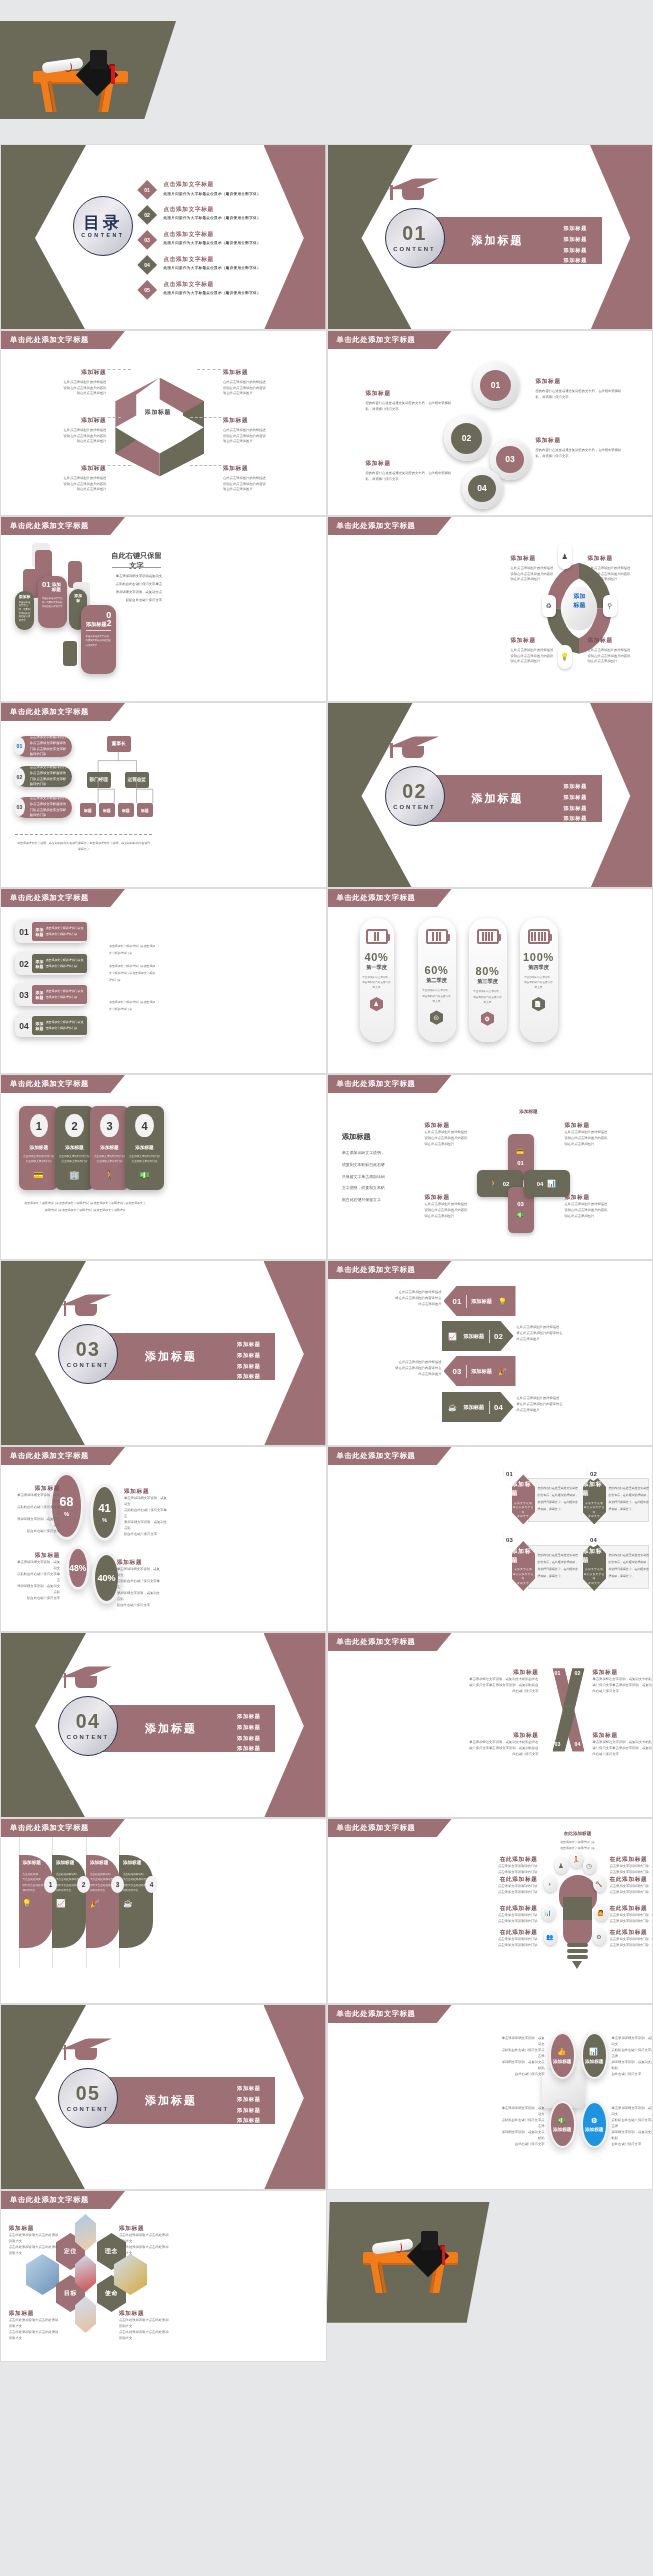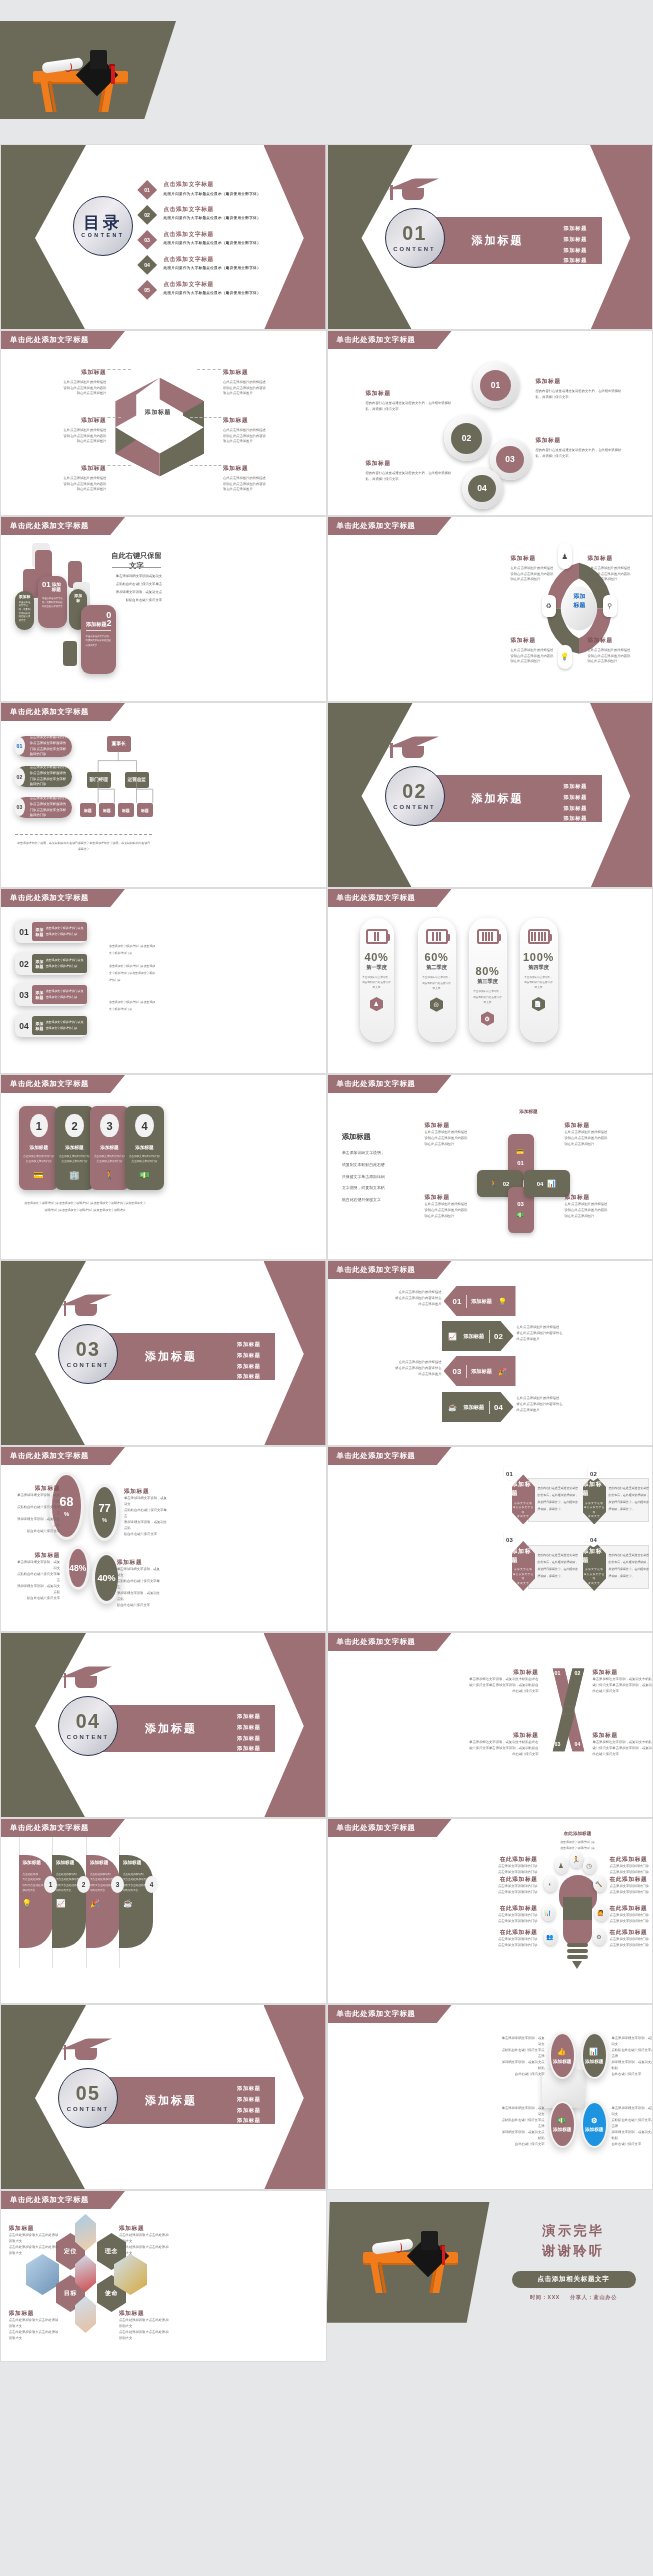--- a/index.html
+++ b/index.html
@@ -544,21 +544,21 @@
       <div class="qtr">第一季度</div>
       <div style="font-size:2.6px;color:#777;line-height:2;margin-top:3.9px;text-align:center;width:30px">单击添加短语文字说明，或复制粘贴自此右键只保留文字</div>
       <div class="hex" style="width:13px;height:14.4px;background:#9d7076;margin-top:6.5px;font-size:5.9px">♟</div>
         </div>
     <div class="card" style="left:90px;top:29px;width:38px;height:124px;background:linear-gradient(180deg,#fff,#eee);border-radius:17px;padding-top:10.5px">
       <div class="batt">
             <i></i>
             <i></i>
             <i></i>
           </div>
-      <div class="pct" style="margin-top:7px">60%</div>
+      <div class="pct" style="margin-top:20px">60%</div>
       <div class="qtr">第二季度</div>
       <div style="font-size:2.6px;color:#777;line-height:2;margin-top:3.9px;text-align:center;width:30px">单击添加短语文字说明，或复制粘贴自此右键只保留文字</div>
       <div class="hex" style="width:13px;height:14.4px;background:#6b6a58;margin-top:6.5px;font-size:5.9px">☉</div>
         </div>
     <div class="card" style="left:141px;top:29px;width:38px;height:124px;background:linear-gradient(180deg,#fff,#eee);border-radius:17px;padding-top:10.5px">
       <div class="batt">
             <i></i>
             <i></i>
             <i></i>
             <i></i>
@@ -756,21 +756,21 @@
 
   <div class="slide">
     <div class="ribbon">
           <span>单击此处添加文字标题</span>
         </div>
     <div class="oval" style="left:48px;top:25px;width:35px;height:68px;background:#9d7076">
       <div style="font-size:12.4px">68</div>
       <div style="font-size:5.9px;margin-top:2.6px">%</div>
         </div>
     <div class="oval" style="left:89px;top:37px;width:29px;height:57px;background:#6b6a58">
-      <div style="font-size:11px">77</div>
+      <div style="font-size:11px">41</div>
       <div style="font-size:5.2px;margin-top:2.6px">%</div>
         </div>
     <div class="oval" style="left:65px;top:99px;width:23.5px;height:44px;background:#9d7076">
       <div style="font-size:8.5px">48%</div>
         </div>
     <div class="oval" style="left:91px;top:105px;width:29px;height:52px;background:#6b6a58">
       <div style="font-size:9.1px">40%</div>
         </div>
     <div style="position:absolute;left:13px;top:38px;width:46px;text-align:right">
       <div class="ttl">添加标题</div>
@@ -1146,26 +1146,17 @@
         <div class="desk-leg l3"></div>
         <div class="desk-leg l4"></div>
         <div class="scroll"></div>
         <div class="scroll-tie"></div>
         <div class="cap-board"></div>
         <div class="cap-top"></div>
         <div class="cap-knot"></div>
         <div class="cap-tassel"></div>
       </div>
     </div>
-    <div class="end-right">
-      <div class="end-t">演示完毕</div>
-      <div class="end-t">谢谢聆听</div>
-      <div class="end-btn">点击添加相关标题文字</div>
-      <div class="end-meta">
-        <span>时间：XXX</span>
-        <span>分享人：蓝山办公</span>
-      </div>
-    </div>
   </div>
 </div>
 
 </div>
 
 
 </body></html>

